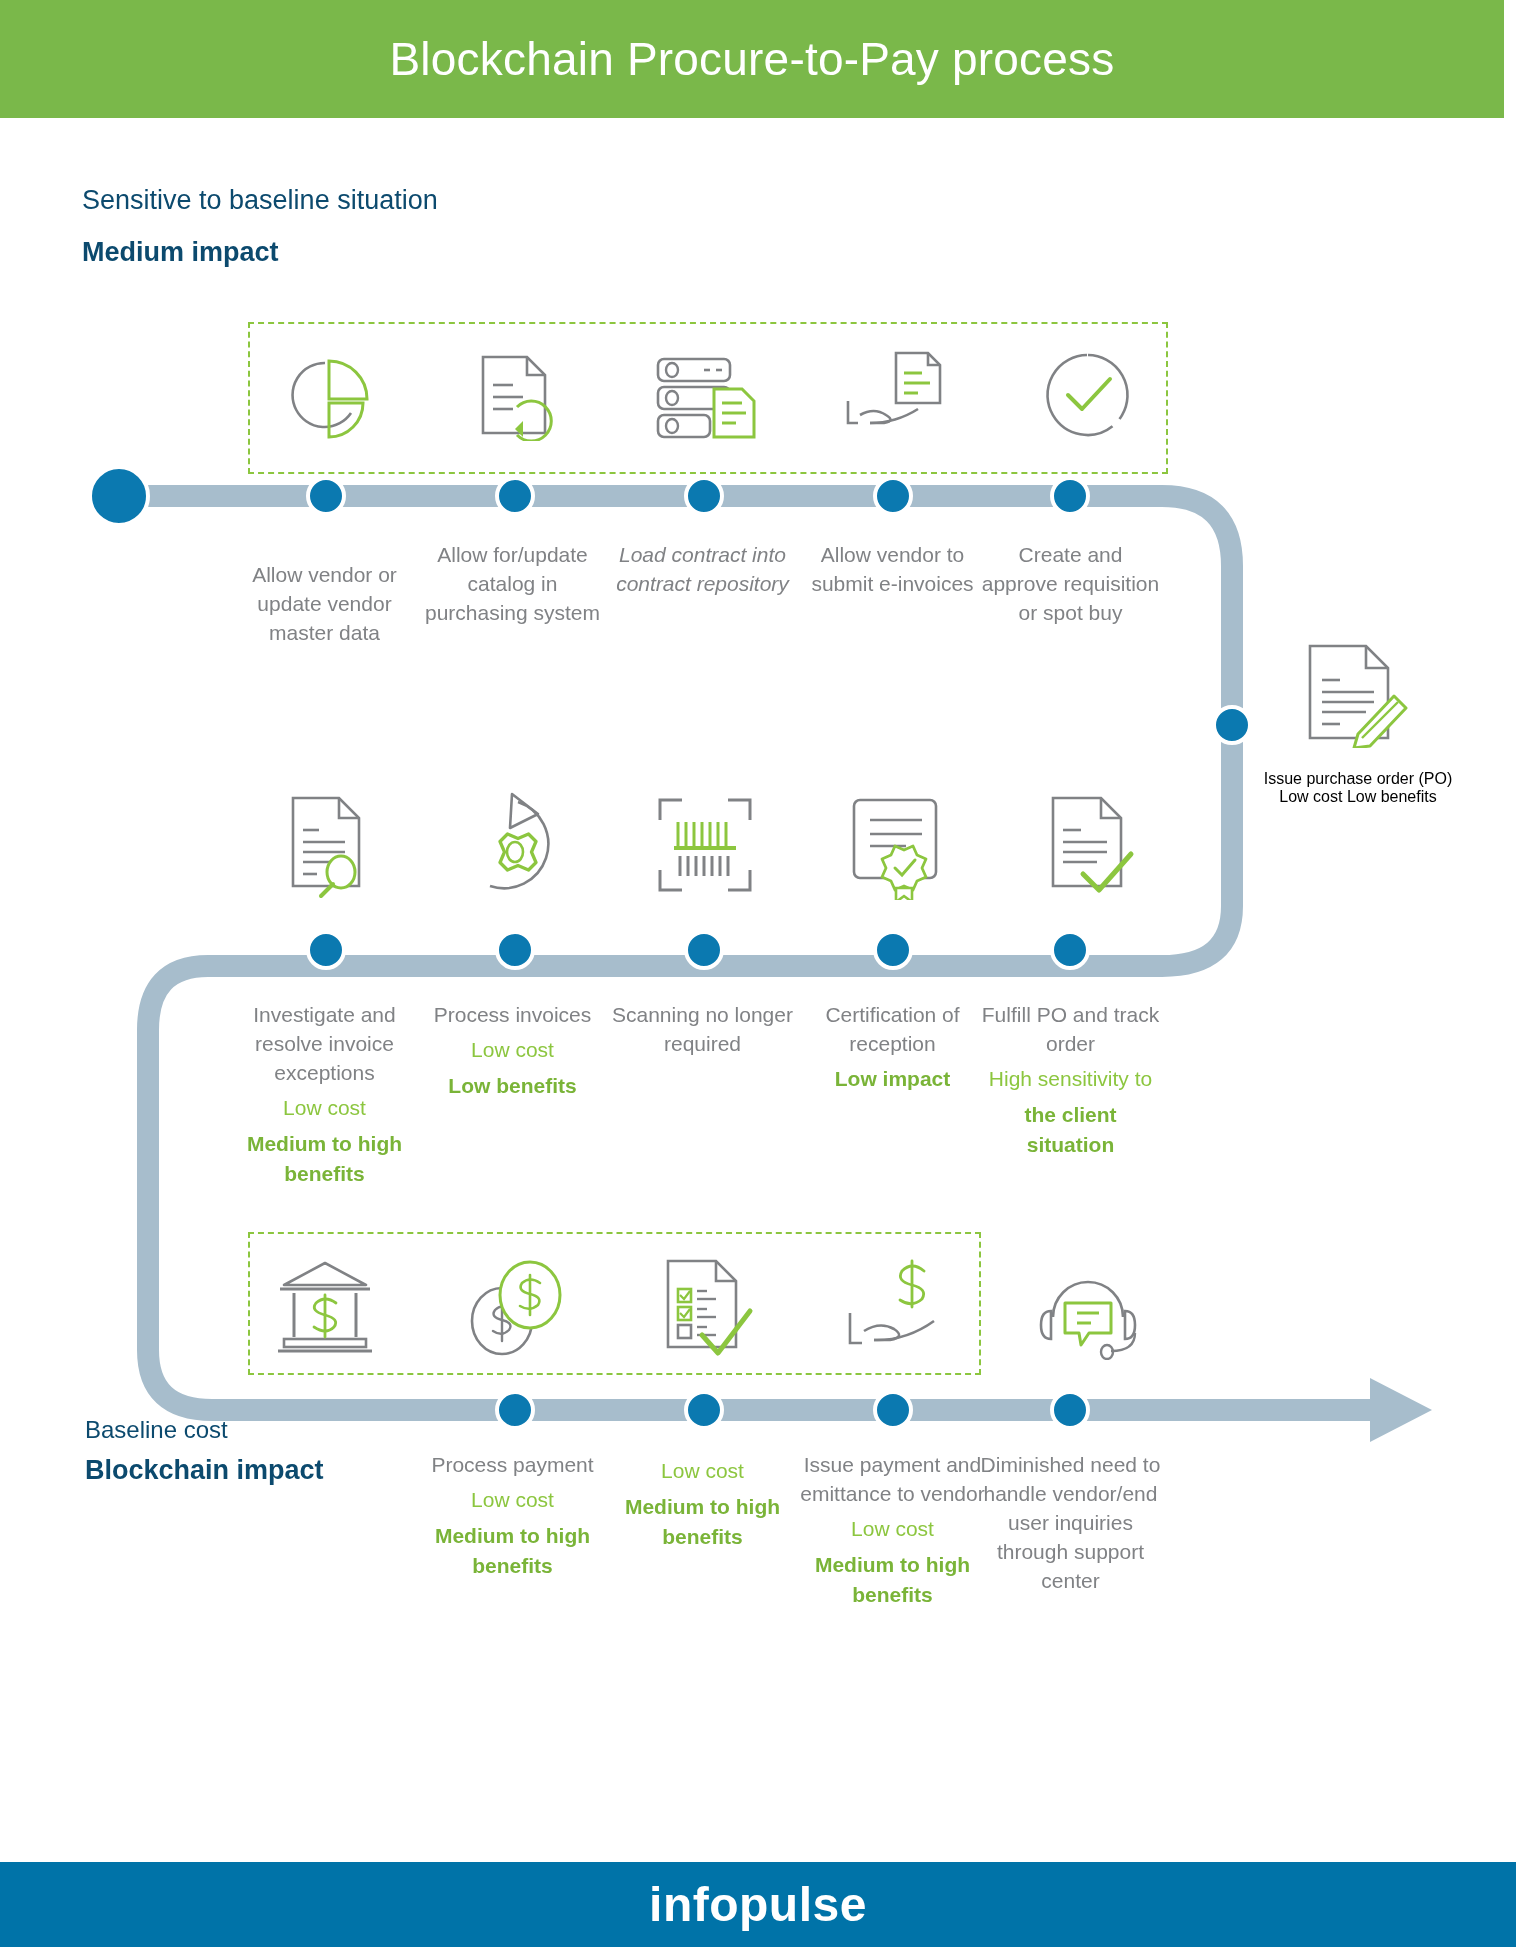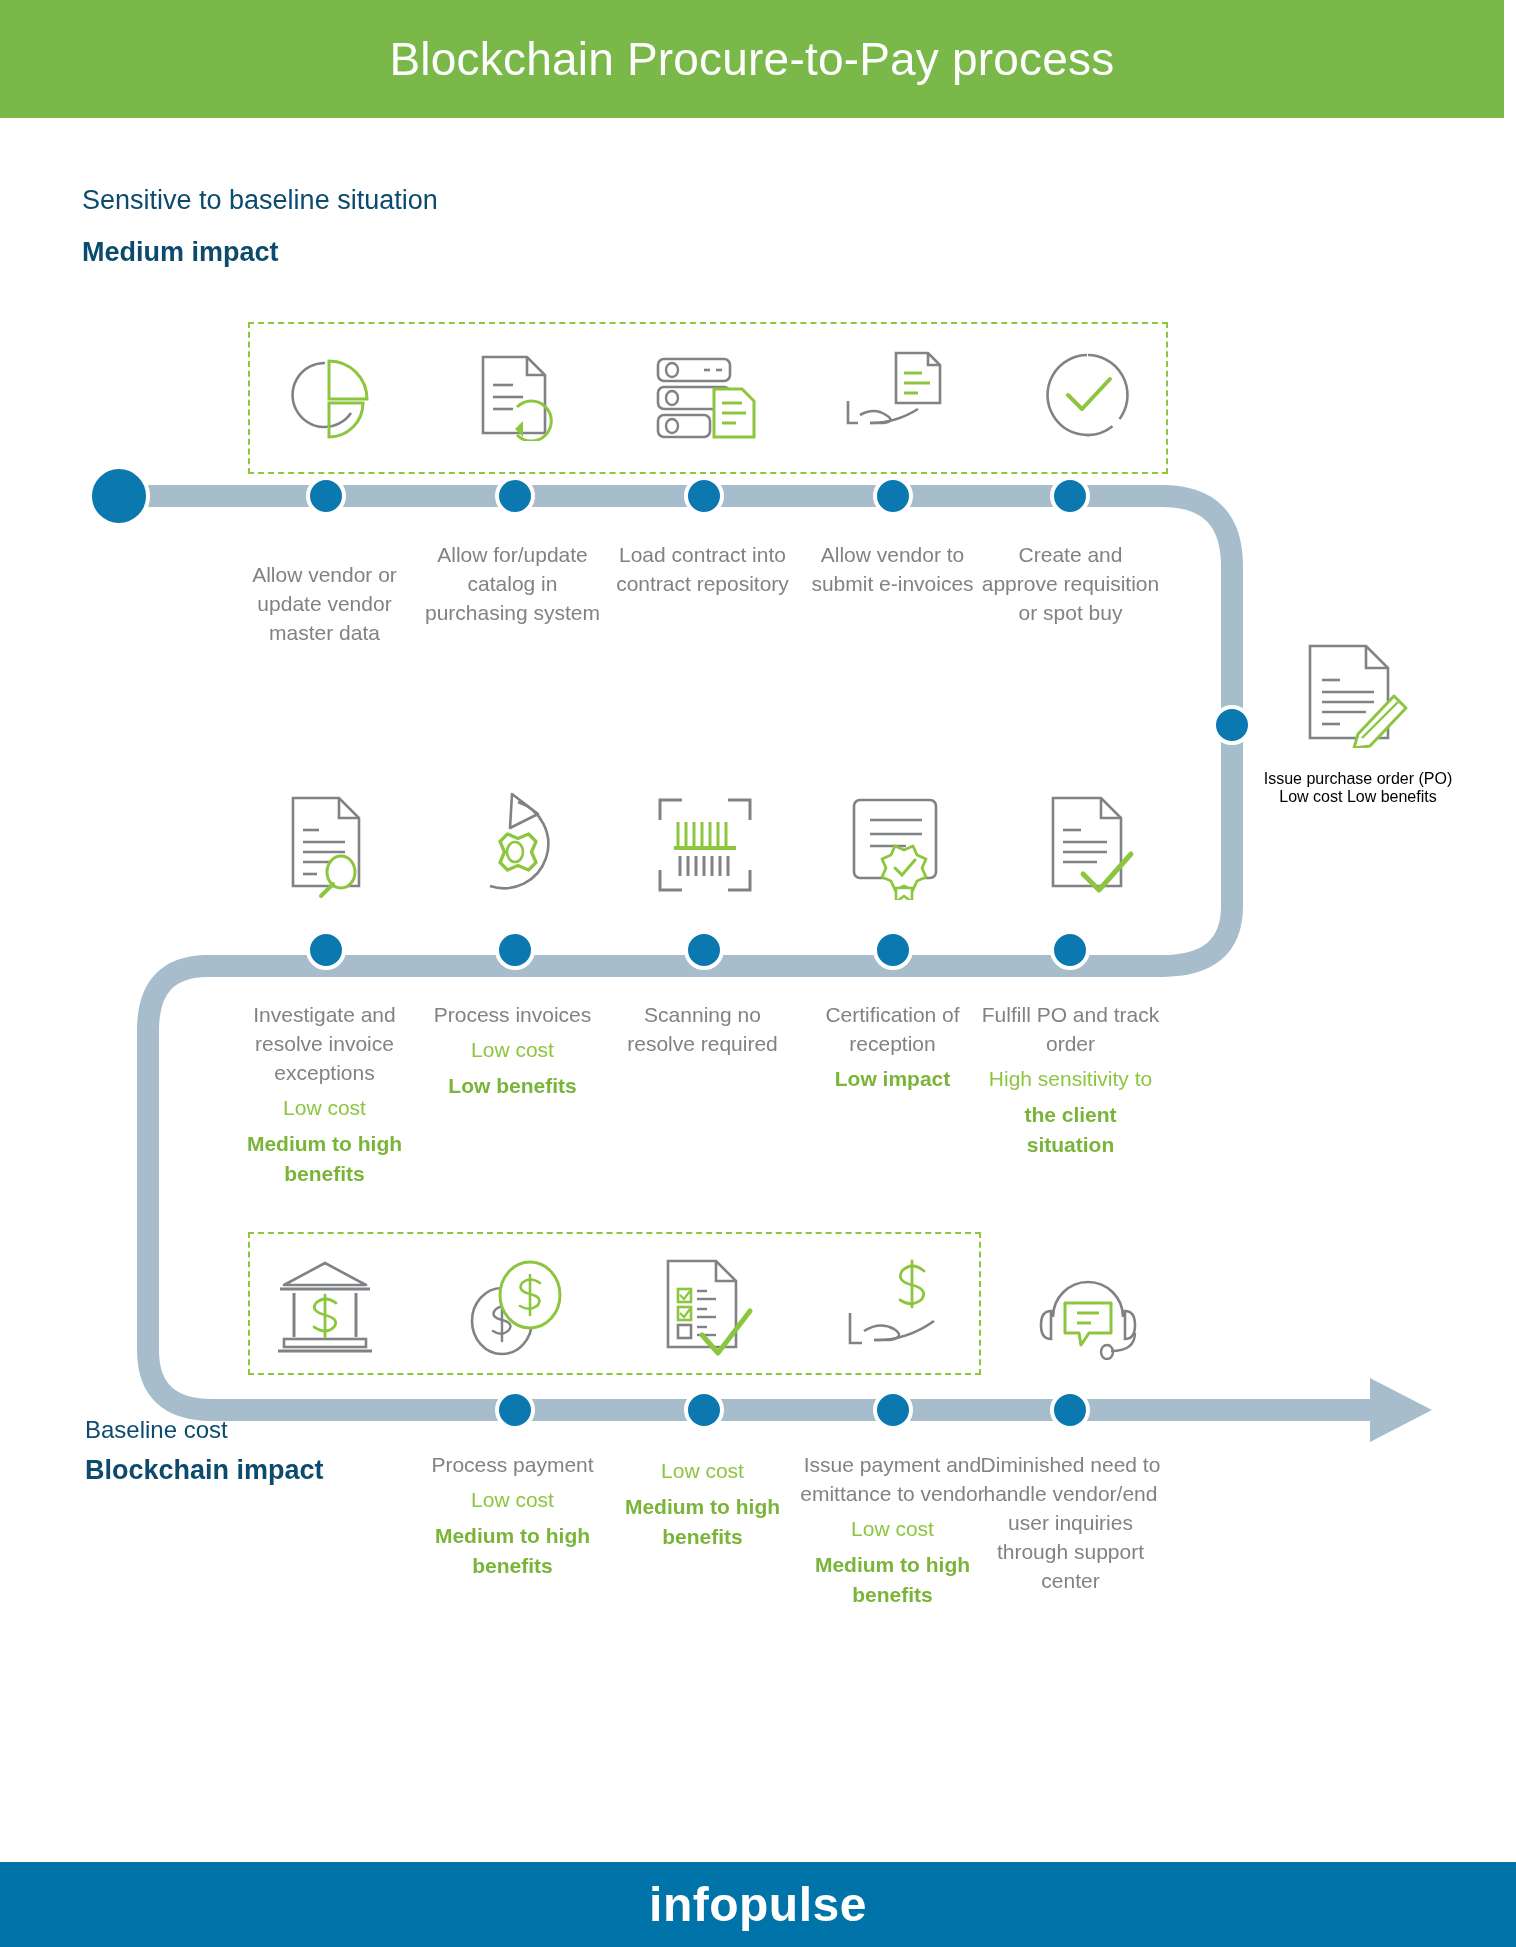--- a/index.html
+++ b/index.html
@@ -167,21 +167,21 @@
 <div class="node sm" style="left:684px; top:476px;"></div>
 <div class="node sm" style="left:873px; top:476px;"></div>
 <div class="node sm" style="left:1050px; top:476px;"></div>
 
 <div class="step" style="left:232px; top:560px;">
   <span class="title">Allow vendor or update vendor master data</span>
 </div>
 <div class="step" style="left:420px; top:540px;">
   <span class="title">Allow for/update catalog in purchasing system</span>
 </div>
-<div class="step" style="left:610px; top:540px;">
+<div class="step" style="left:610px; top:540px;font-style:italic;">
   <span class="title">Load contract into contract repository</span>
 </div>
 <div class="step" style="left:800px; top:540px;">
   <span class="title">Allow vendor to submit e-invoices</span>
 </div>
 <div class="step" style="left:978px; top:540px;">
   <span class="title">Create and approve requisition or spot buy</span>
 </div>
 
 <div class="node sm" style="left:1212px; top:705px;"></div>
@@ -291,21 +291,21 @@
   <span class="title">Investigate and resolve invoice exceptions</span>
   <span class="cost">Low cost</span>
   <span class="benefit">Medium to high benefits</span>
 </div>
 <div class="step" style="left:420px; top:1000px;">
   <span class="title">Process invoices</span>
   <span class="cost">Low cost</span>
   <span class="benefit">Low benefits</span>
 </div>
 <div class="step" style="left:610px; top:1000px;">
-  <span class="title">Scanning no resolve required</span>
+  <span class="title">Scanning no longer required</span>
 </div>
 <div class="step" style="left:800px; top:1000px;">
   <span class="title">Certification of reception</span>
   <span class="impact">Low impact</span>
 </div>
 <div class="step" style="left:978px; top:1000px;">
   <span class="title">Fulfill PO and track order</span>
   <span class="cost">High sensitivity to</span>
   <span class="benefit">the client situation</span>
 </div>

